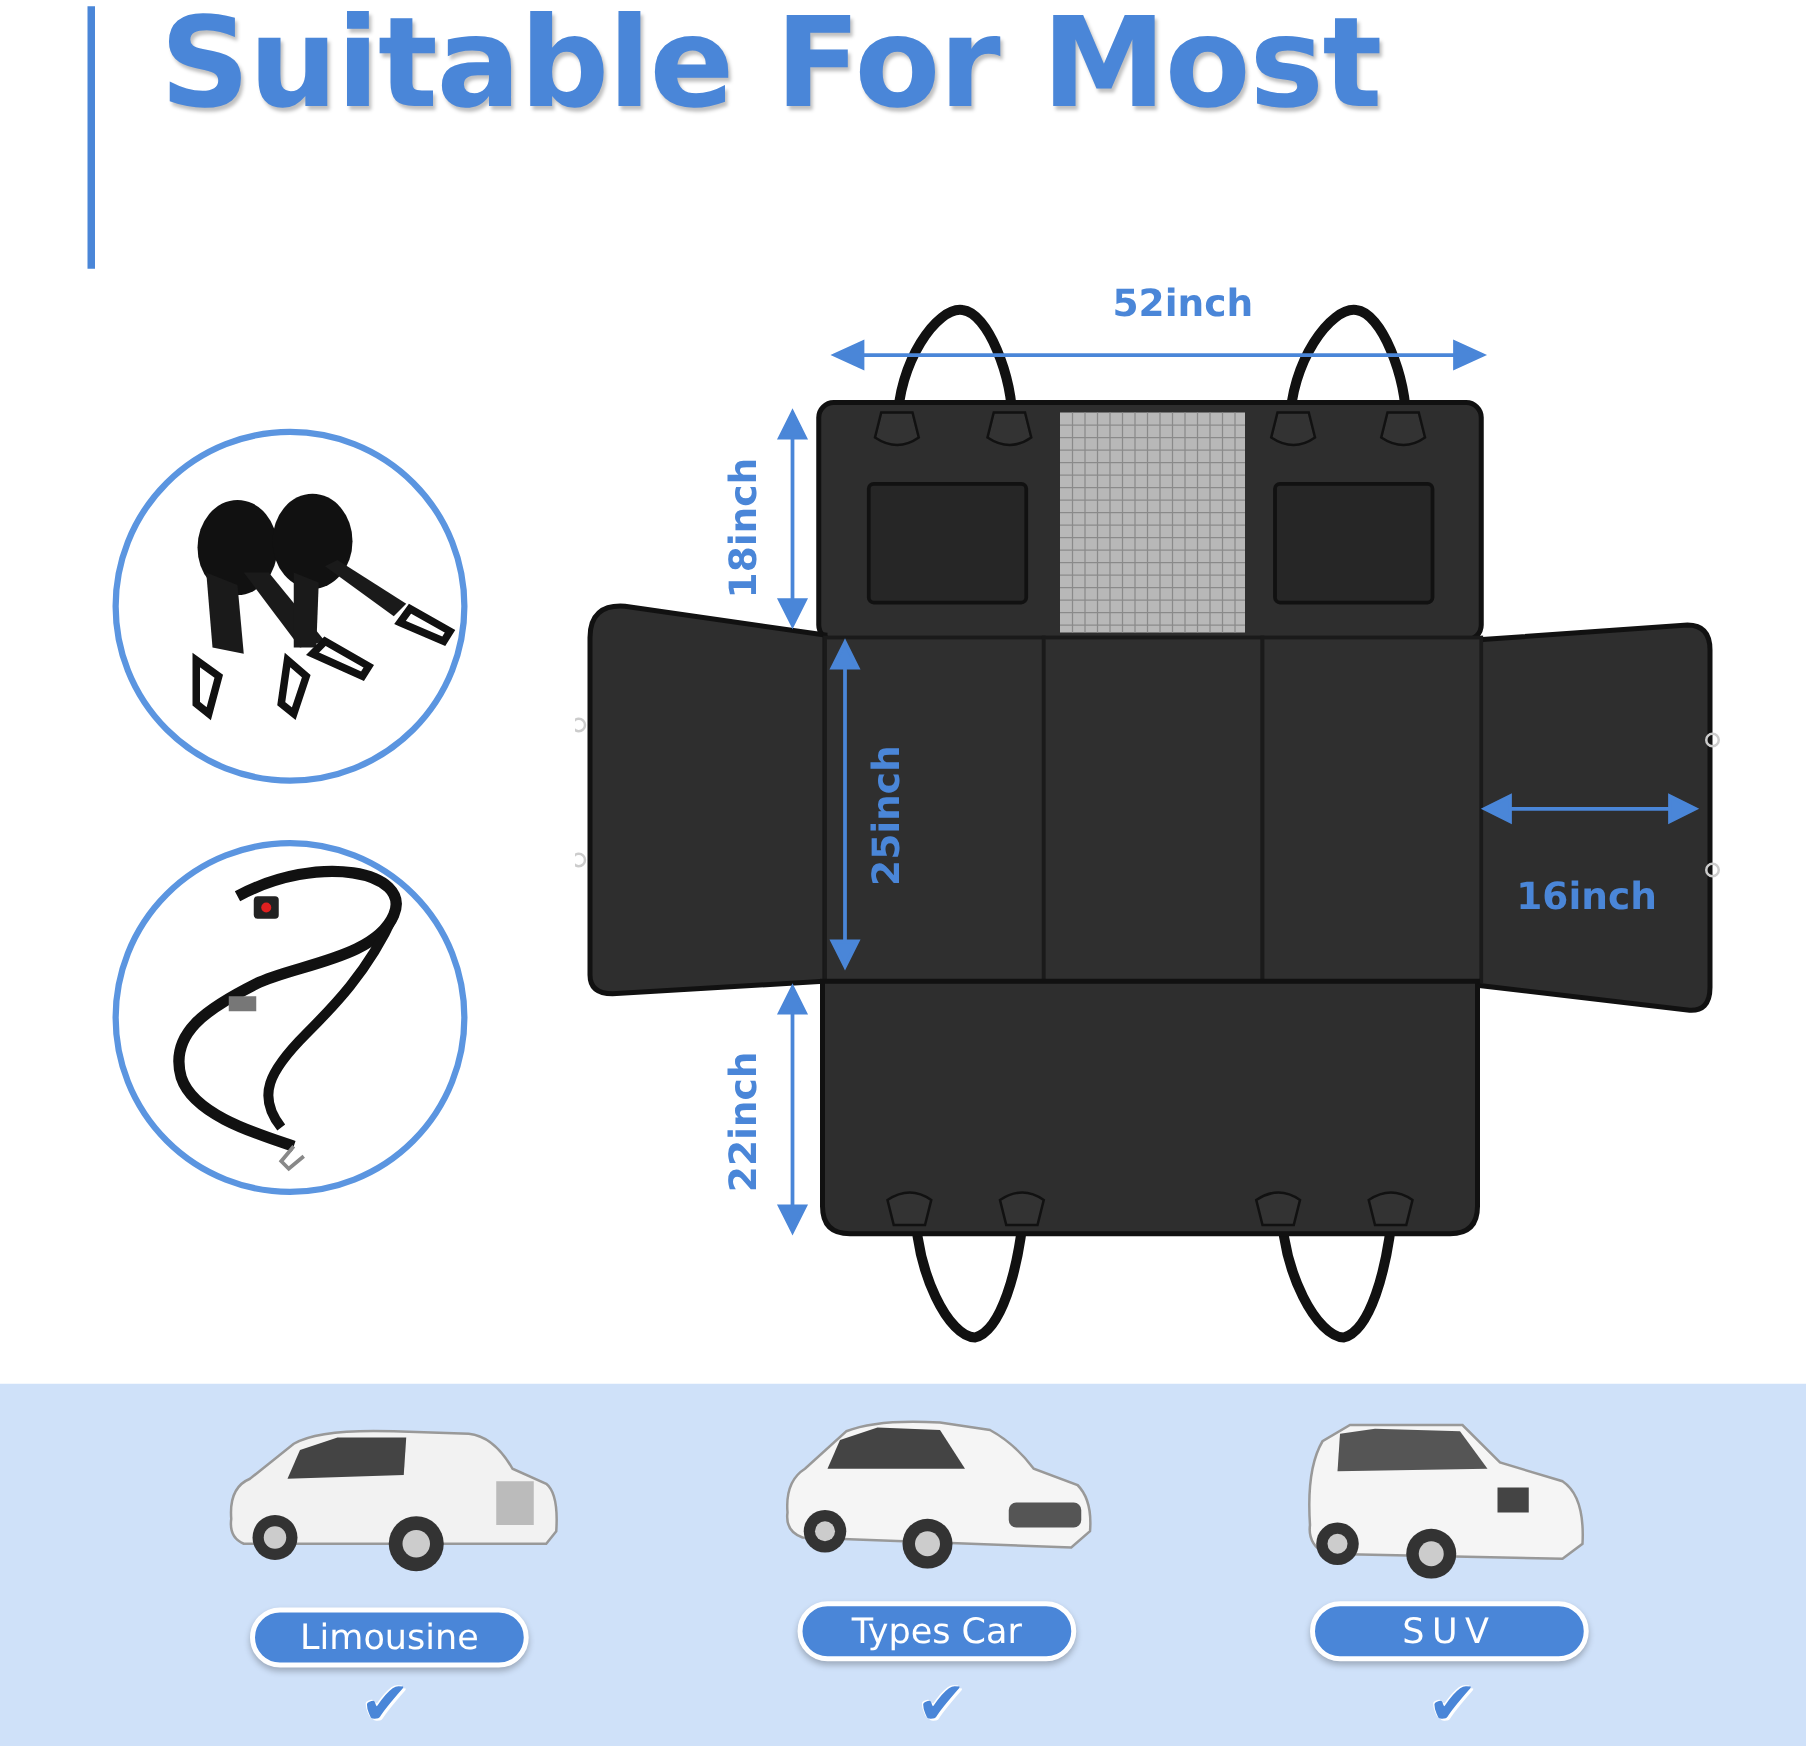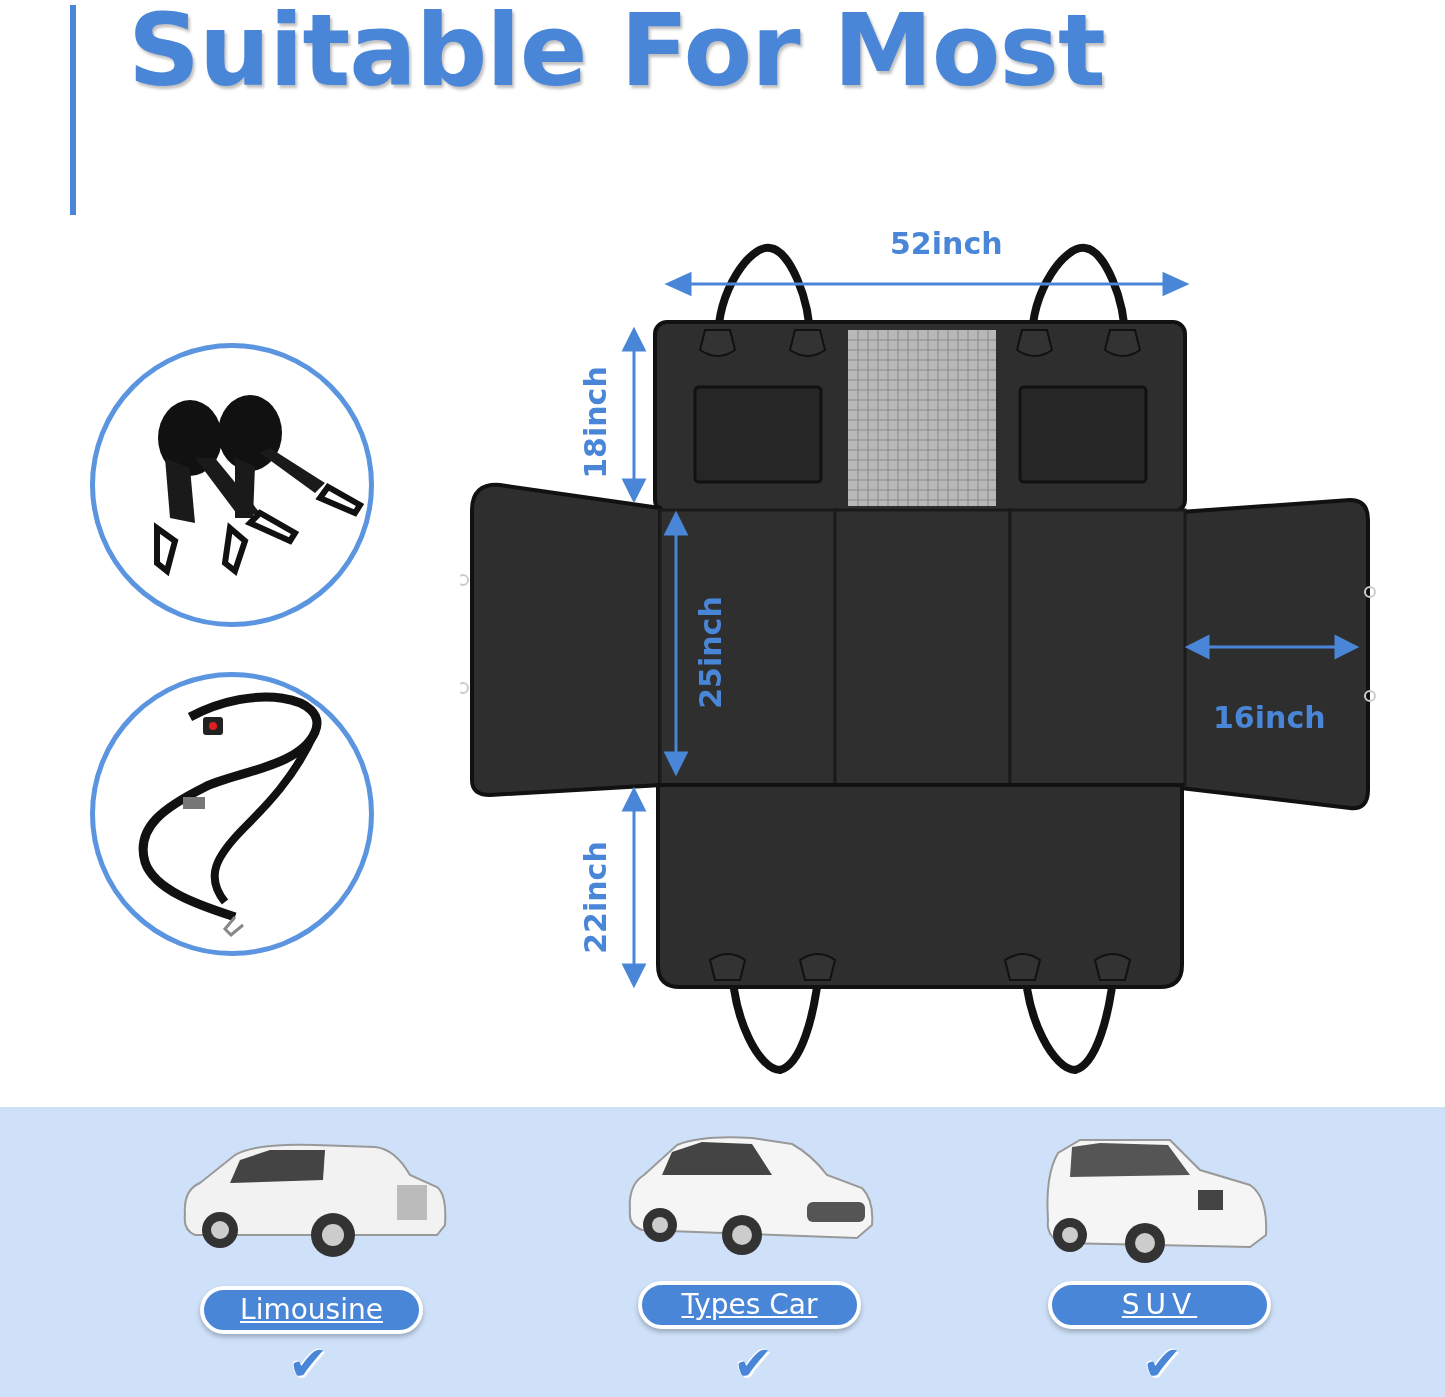--- a/index.html
+++ b/index.html
@@ -4,21 +4,21 @@
 <style>
   html,body{margin:0;padding:0;}
   body{width:1445px;height:1397px;position:relative;background:#ffffff;overflow:hidden;font-family:"DejaVu Sans",sans-serif;}
   .abs{position:absolute;}
   .title-bar{left:70px;top:5px;width:6px;height:210px;background:#4a86d8;}
   .title{left:128px;top:-8px;color:#4a86d8;font-weight:bold;font-size:100px;line-height:118px;letter-spacing:-1px;text-shadow:2px 3px 3px rgba(0,0,0,.25);white-space:nowrap;}
   .dim{color:#4a86d8;font-weight:bold;font-size:30px;font-family:"DejaVu Sans",sans-serif;white-space:nowrap;}
   .vert{transform:rotate(-90deg);transform-origin:center center;}
   .circle{border:5px solid #5b95e0;border-radius:50%;background:#fff;box-sizing:border-box;}
   .bottom{left:0;top:1107px;width:1445px;height:290px;background:#cfe1f9;}
-  .pill{background:#4a86d8;color:#fff;border:4px solid #fff;border-radius:28px;box-shadow:0 3px 5px rgba(0,0,0,.25);font-size:28px;font-family:"DejaVu Sans",sans-serif;text-align:center;line-height:40px;height:40px;box-sizing:content-box;text-decoration:underline;}
+  .pill{background:#4a86d8;color:#fff;border:4px solid #fff;border-radius:28px;box-shadow:0 3px 5px rgba(0,0,0,.25);font-size:28px;font-family:"DejaVu Sans",sans-serif;text-align:center;line-height:40px;height:40px;box-sizing:content-box;}
   .check{color:#4a86d8;font-size:48px;text-shadow:2px 2px 0 #fff,-1px -1px 0 #fff;font-weight:bold;}
 </style>
 </head>
 <body>
 
 <div class="abs title-bar"></div>
 <div class="abs title">
   <div>Suitable For Most</div>
 </div>
 

